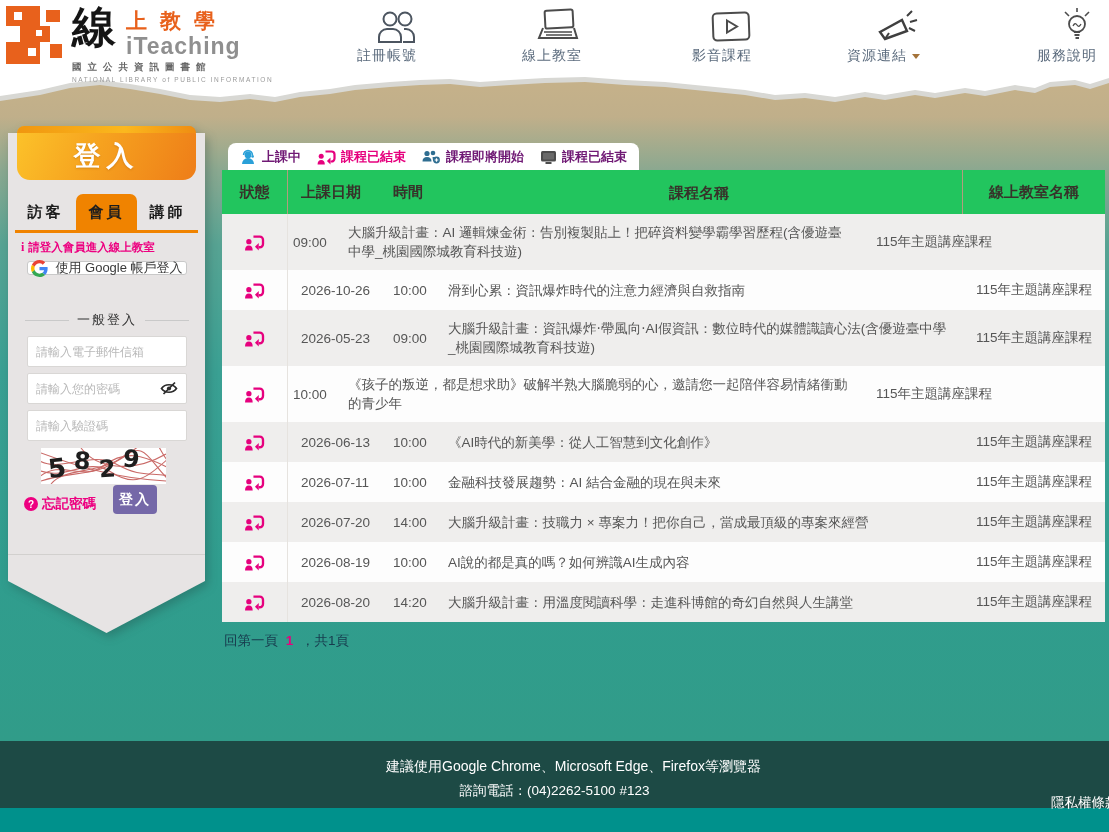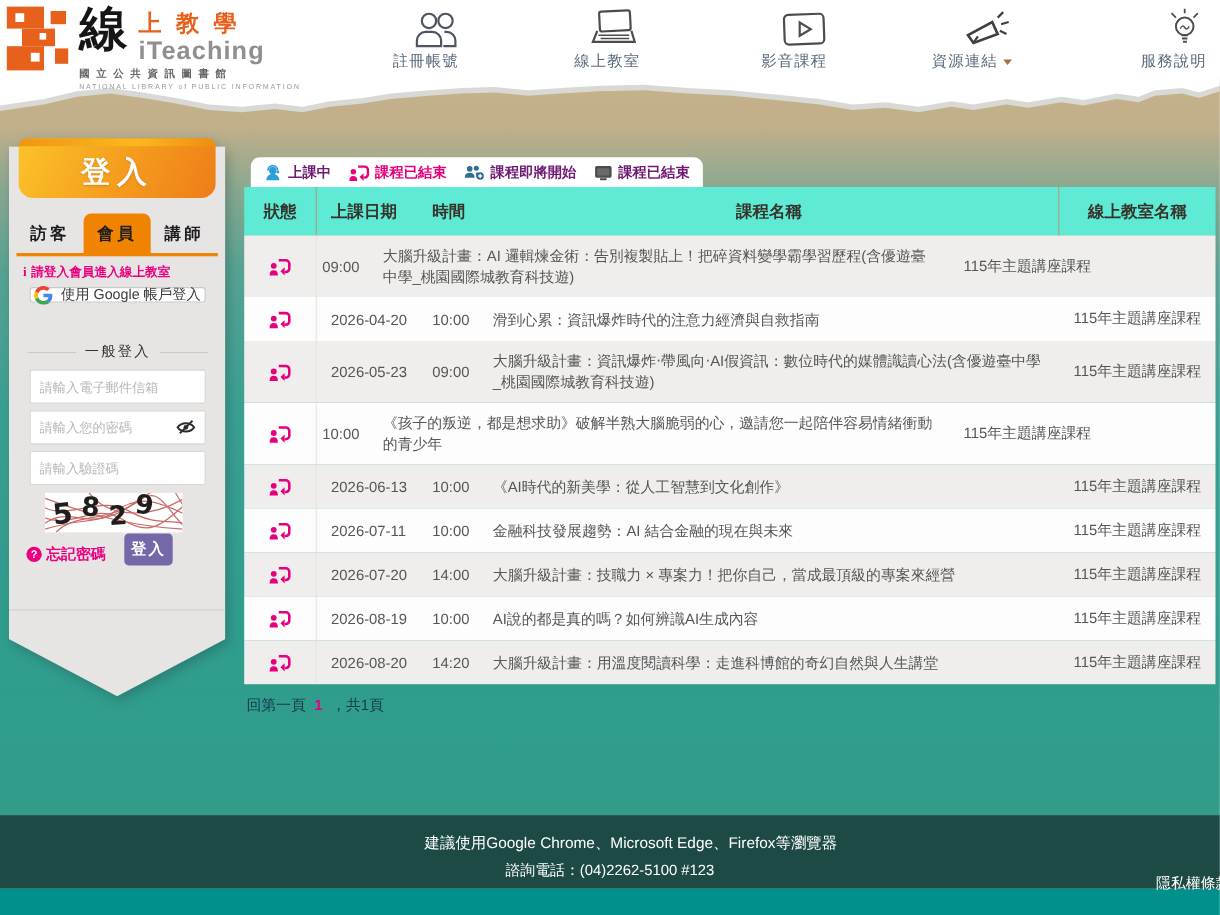--- a/index.html
+++ b/index.html
@@ -70,21 +70,21 @@
   .qmark::before{content:'?';}
   #login-submit{position:absolute;left:105px;top:352px;width:44px;height:29px;background:#7568a8;border:none;border-radius:4px;
     color:#fff;font-size:14px;font-weight:bold;letter-spacing:2px;cursor:pointer;font-family:"Liberation Sans",sans-serif;}
   
   #ctabbar{position:absolute;left:228px;top:143px;height:27px;background:#fff;border-radius:8px 8px 0 0;
     display:flex;align-items:center;padding:0 12px;gap:16px;}
   .ctab{display:flex;align-items:center;gap:5px;font-size:13px;font-weight:bold;color:#701a75;cursor:pointer;white-space:nowrap;}
   .ctab.active{color:#e6007e;}
   
   #course-table{position:absolute;left:222px;top:170px;width:883px;}
-  .hdr{display:flex;height:44px;background:#5eead4;}
+  .hdr{display:flex;height:44px;background:#22c55e;}
   .cell{display:flex;align-items:center;box-sizing:border-box;}
   .th{font-size:15px;font-weight:bold;color:#37322a;}
   .c-status{width:66px;justify-content:center;}
   .c-date{width:100px;padding-left:13px;}
   .c-time{width:48px;padding-left:5px;}
   .c-name{width:527px;padding:9px 12px;line-height:19px;}
   .hdr .c-name{justify-content:center;padding:0;}
   .c-room{width:142px;justify-content:center;text-align:center;}
   .hdr .c-status,.hdr .c-name{border-right:1px solid #b29d7d;}
   .trow{display:flex;min-height:40px;}
@@ -328,21 +328,21 @@
 
   <div class="trow">
     <div class="cell c-status">
       <svg width="21" height="17" viewBox="0 0 19 16">
         <path d="M8.5 2.5 h6 a3 3 0 0 1 3 3 v4 a3 3 0 0 1 -3 3 h-1" fill="none" stroke="#e6007e" stroke-width="2.2"></path>
         <path d="M13.5 8.5 v7 l-3.6-3.6 z" fill="#e6007e"></path>
         <circle cx="4.2" cy="7.2" r="2.5" fill="#e6007e"></circle>
         <path d="M0.6 15.5 q0-4.6 3.6-4.6 q3.6 0 3.6 4.6 z" fill="#e6007e"></path>
       </svg>
     </div>
-    <div class="cell c-date">2026-04-20</div>
+    <div class="cell c-date">2026-10-26</div>
     <div class="cell c-time">10:00</div>
     <div class="cell c-name">滑到心累：資訊爆炸時代的注意力經濟與自救指南</div>
     <div class="cell c-room">115年主題講座課程</div>
   </div>
 
   <div class="trow">
     <div class="cell c-status">
       <svg width="21" height="17" viewBox="0 0 19 16">
         <path d="M8.5 2.5 h6 a3 3 0 0 1 3 3 v4 a3 3 0 0 1 -3 3 h-1" fill="none" stroke="#e6007e" stroke-width="2.2"></path>
         <path d="M13.5 8.5 v7 l-3.6-3.6 z" fill="#e6007e"></path>

